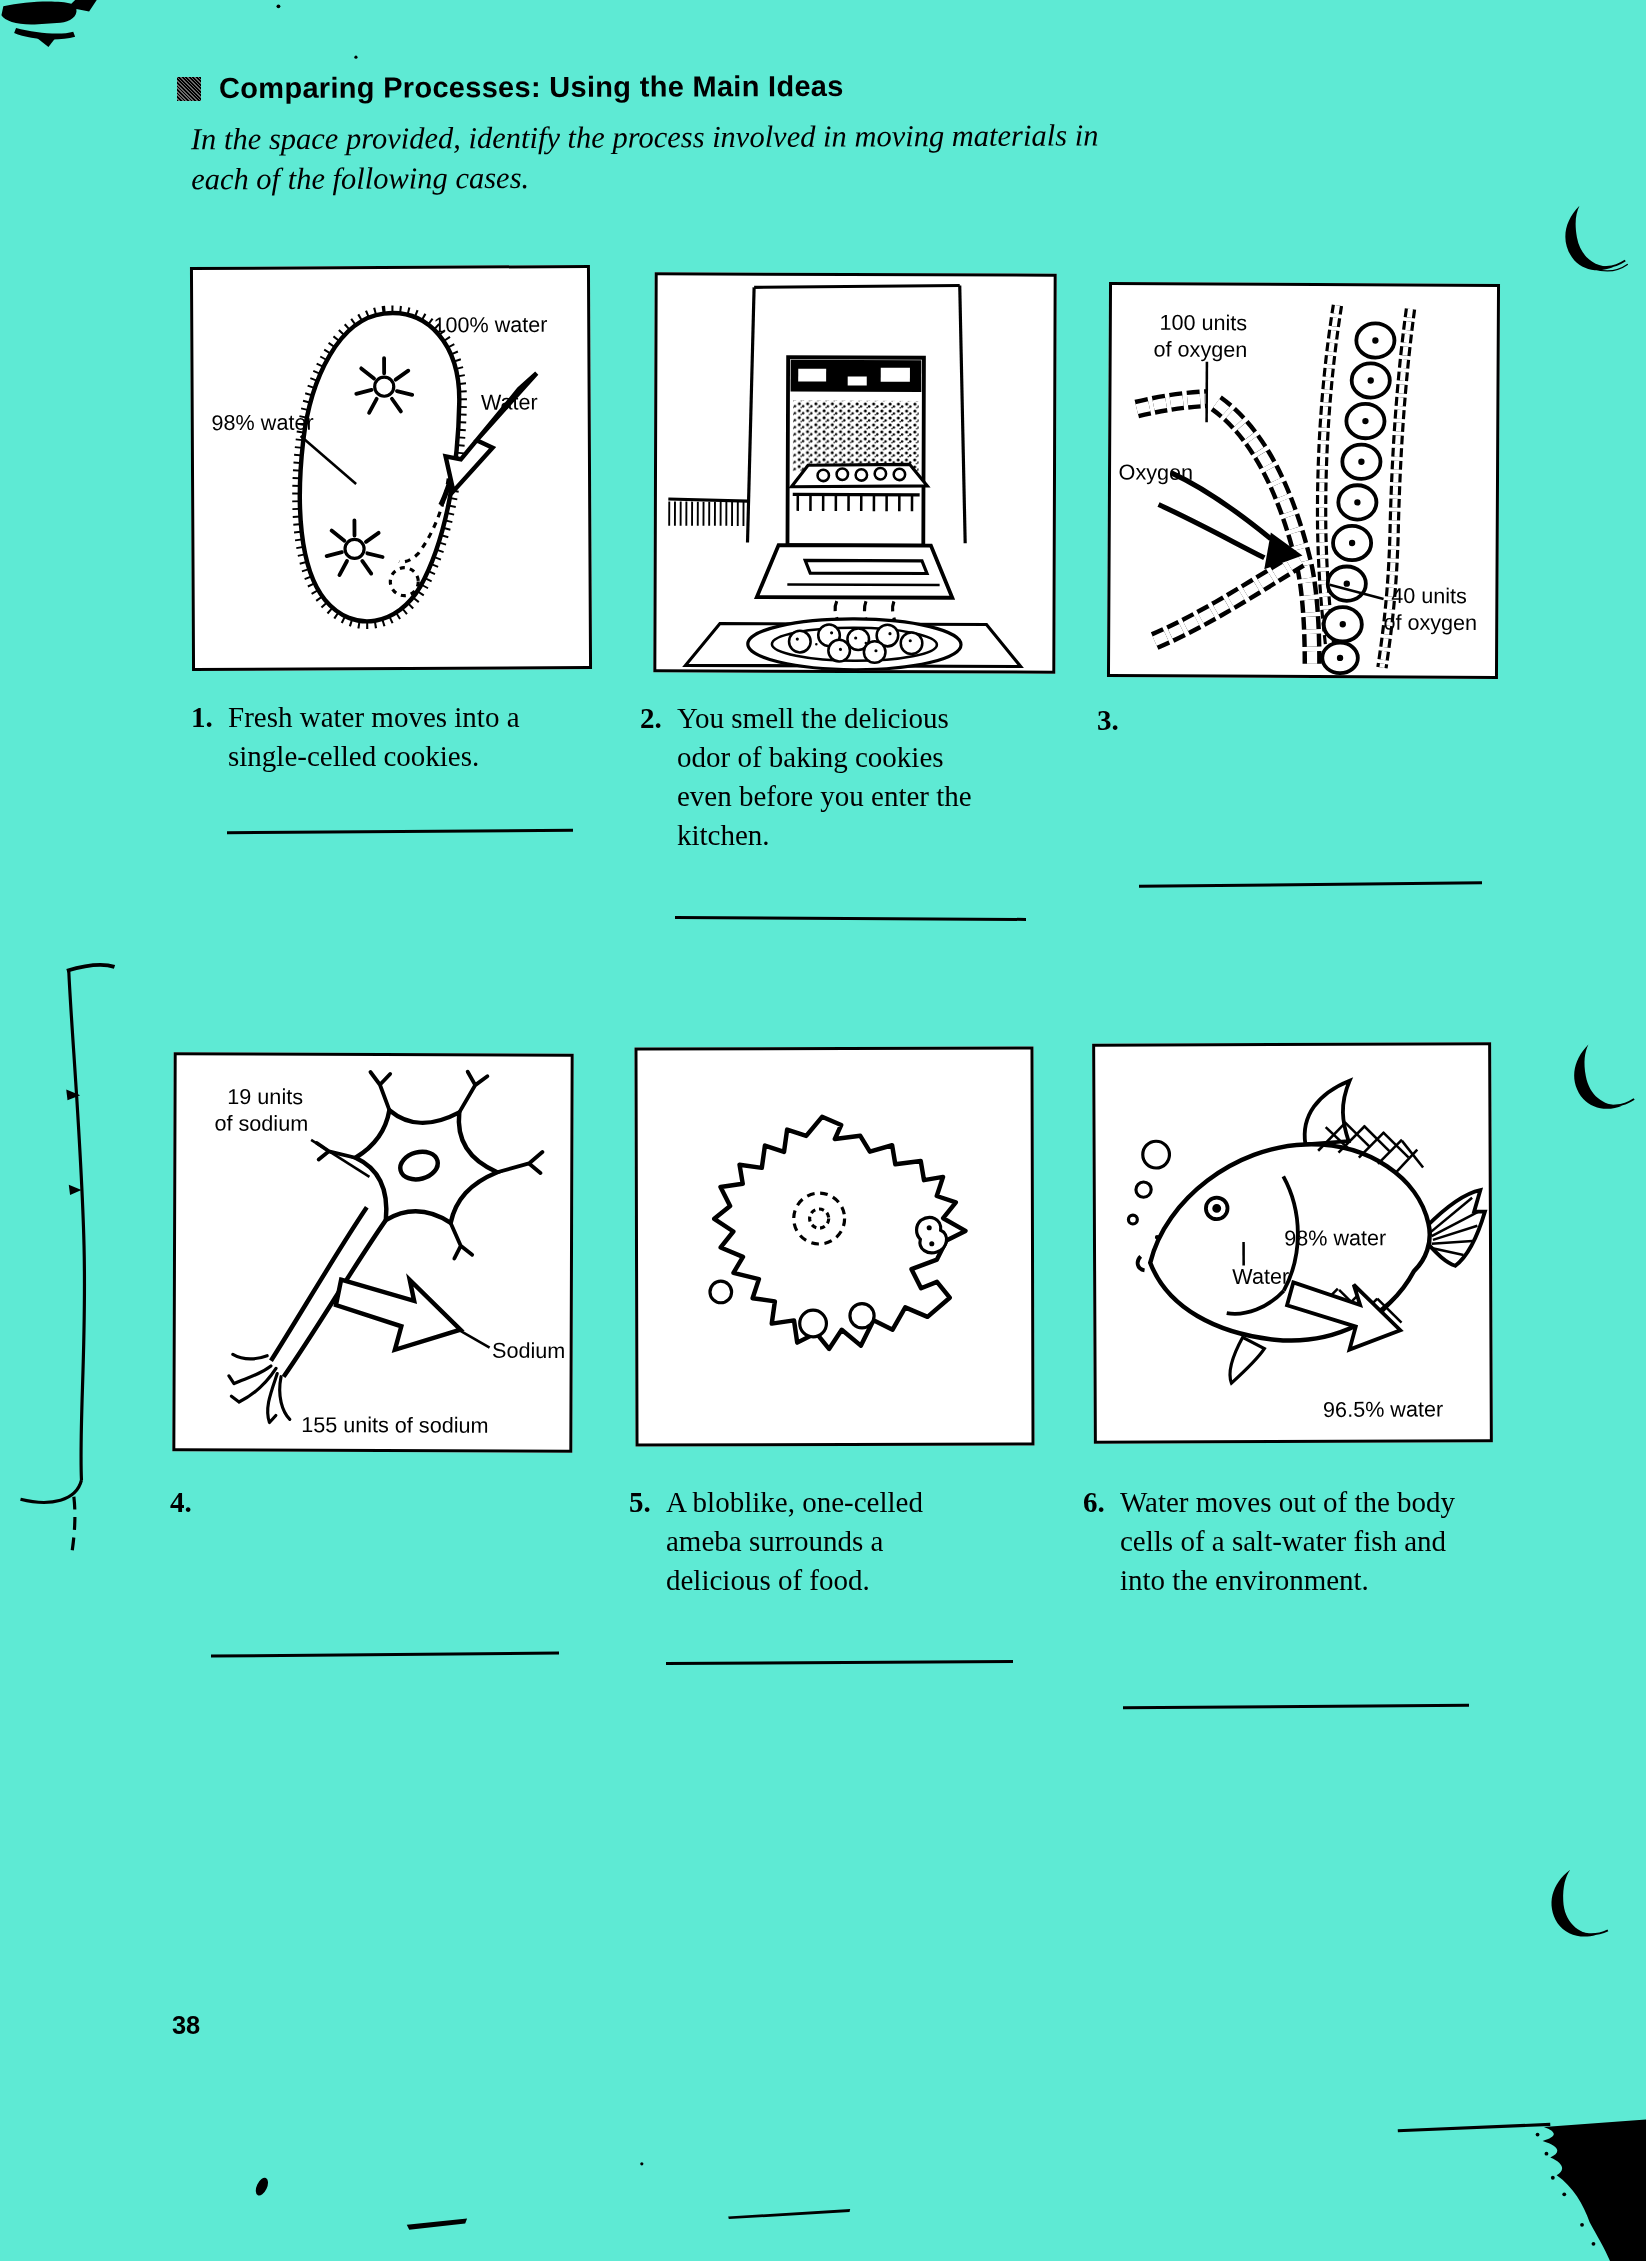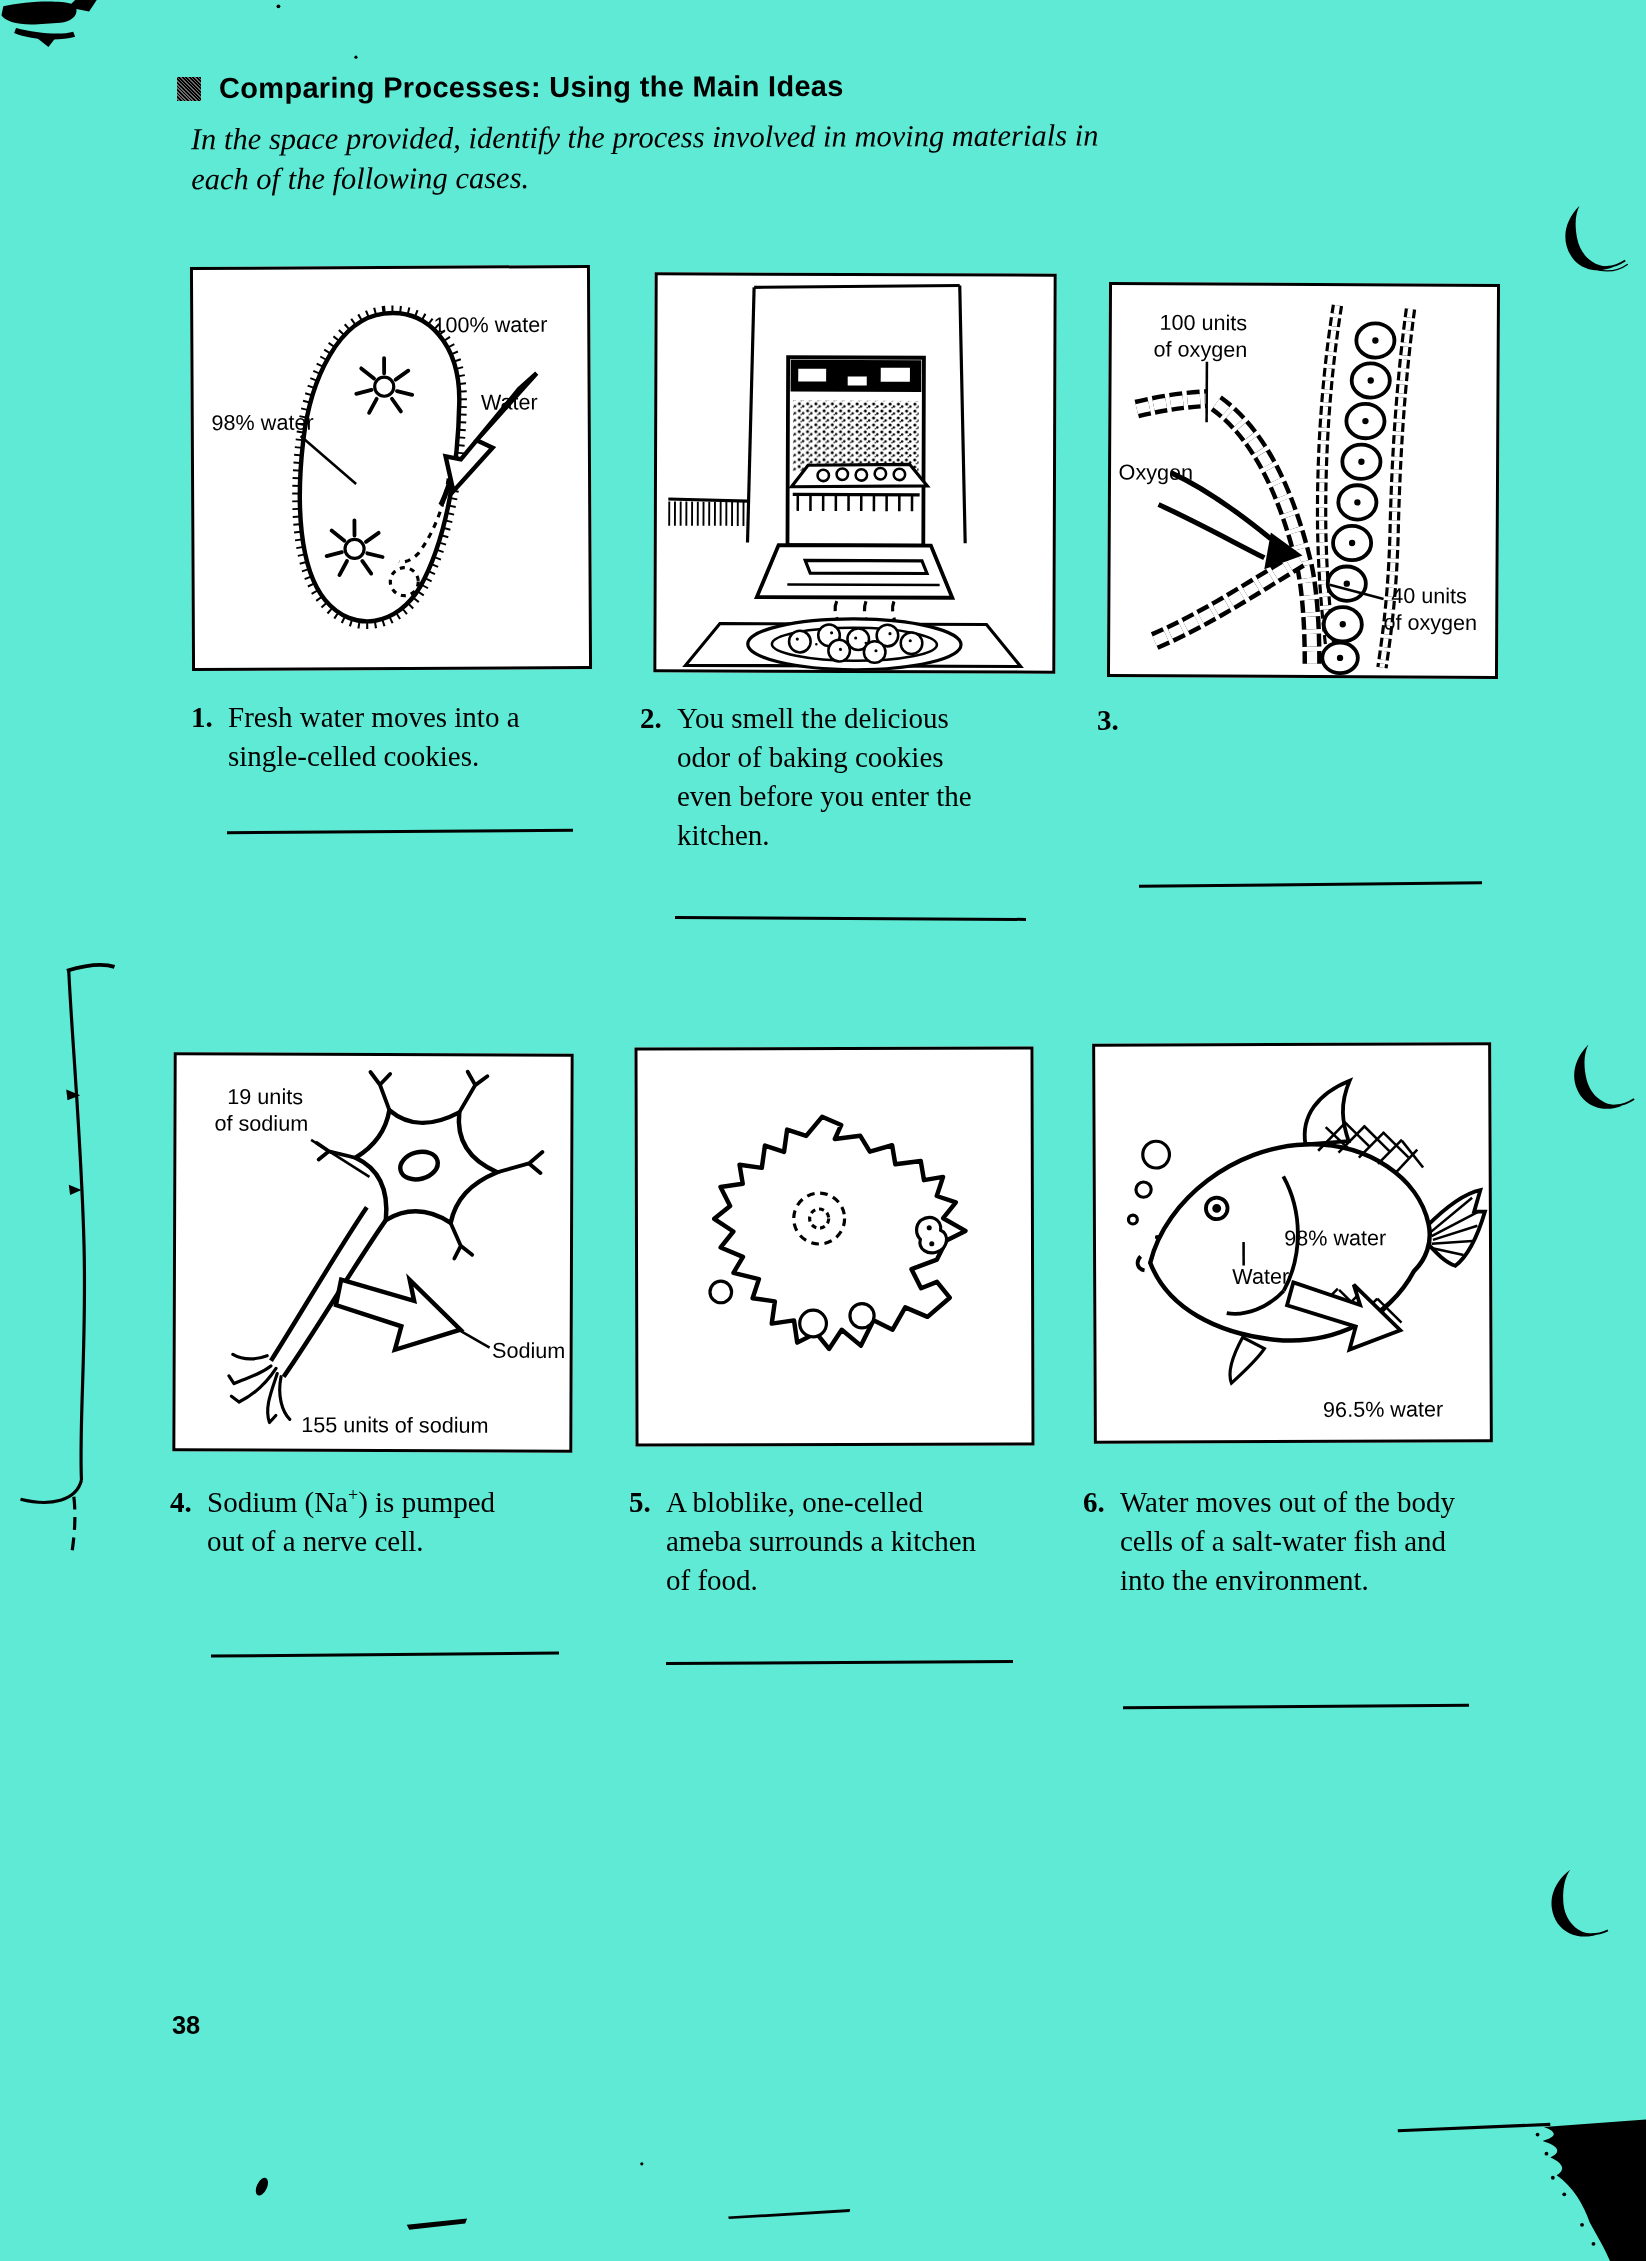--- a/index.html
+++ b/index.html
@@ -304,27 +304,26 @@
       <path d="M310,372 L415,408 L405,376 L478,448 L398,478 L408,442 L300,408 Z" fill="#fff" stroke="#000" stroke-width="6"></path>
       <line x1="232" y1="345" x2="232" y2="308" stroke="#000" stroke-width="4"></line>
       <text x="296" y="314">98% water</text>
       <text x="214" y="374">Water</text>
       <text x="356" y="584">96.5% water</text>
     </svg>
   </div>
 
   <div class="q" style="left:170px;top:1483px">
     <span class="num">4.</span>
-    <span class="qt" style="width:330px"><span>Sodium (Na</span><span class="sup">+</span><span>) is pumped out of a nerve cell.</span></span>
   </div>
   <div class="ansline" style="left:211px;top:1653px;width:348px;transform:rotate(-.5deg)"></div>
 
   <div class="q" style="left:629px;top:1483px">
     <span class="num">5.</span>
-    <span class="qt" style="width:318px">A bloblike, one-celled ameba surrounds a kitchen of food.</span>
+    <span class="qt" style="width:318px">A bloblike, one-celled ameba surrounds a delicious of food.</span>
   </div>
   <div class="ansline" style="left:666px;top:1661px;width:347px;transform:rotate(-.3deg)"></div>
 
   <div class="q" style="left:1083px;top:1483px">
     <span class="num">6.</span>
     <span class="qt" style="width:356px">Water moves out of the body cells of a salt-water fish and into the environment.</span>
   </div>
   <div class="ansline" style="left:1123px;top:1705px;width:346px;transform:rotate(-.4deg)"></div>
 
   <div class="pgnum">38</div>

